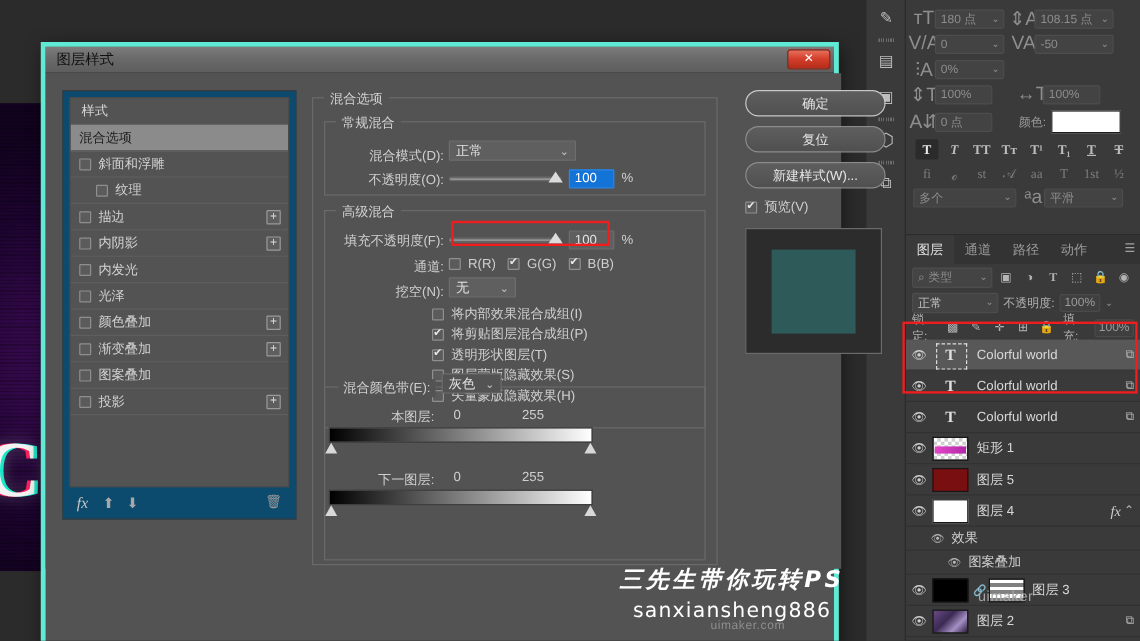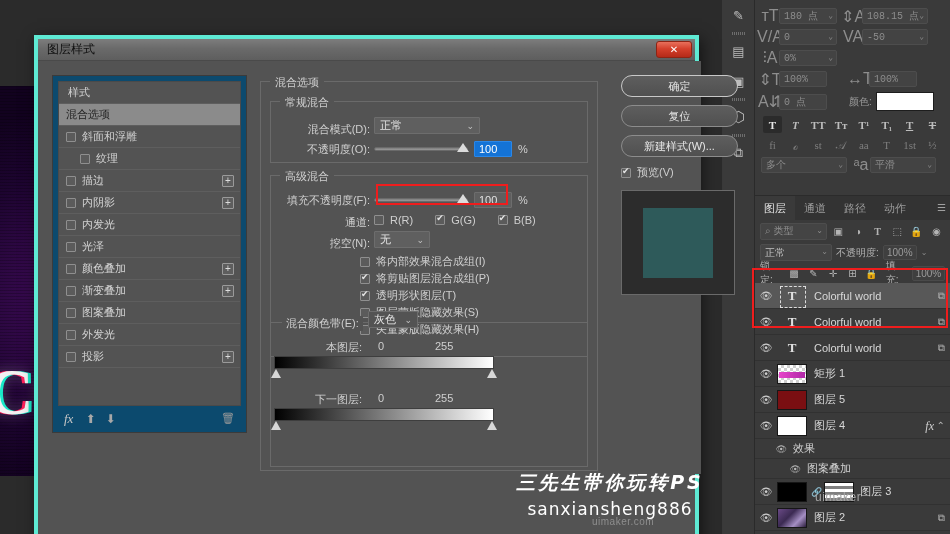--- a/index.html
+++ b/index.html
@@ -161,21 +161,21 @@
     background:repeating-linear-gradient(90deg,#6d6d6d 0 1px,transparent 1px 2px); }
 
   .rpanel { position:absolute; left:755px; top:0; width:195px; height:534px; background:#3a3a3a; z-index:4; }
 
   
   .charp { position:absolute; left:0; top:0; width:195px; height:196px; background:#3a3a3a; border-bottom:1px solid #2b2b2b; }
   .cp-row { display:flex; align-items:center; margin:0 6px 5px 6px; }
   .cp-ico { width:18px; height:16px; font-size:16px; color:#8e8e8e; display:flex; align-items:center; justify-content:center; flex:0 0 auto; }
   .cp-fld {
     height:16px; background:#434343; border:1px solid #4d4d4d; border-radius:2px;
-    display:flex; align-items:center; padding:0 4px; font-size:10px; color:#8d8d8d; position:relative;font-family:Liberation Mono, monospace;
+    display:flex; align-items:center; padding:0 4px; font-size:10px; color:#8d8d8d; position:relative;
   }
   .cp-fld .cv { position:absolute; right:3px; top:2px; font-size:8px; color:#8a8a8a; }
   .colbox { width:58px; height:19px; background:#fff; border:1px solid #1d1d1d; }
   .tstyle-row { display:flex; align-items:center; justify-content:space-between; margin:0 8px 4px 8px; }
   .tsq { width:19px; height:17px; display:flex; align-items:center; justify-content:center;
     font-size:11px; color:#bdbdbd; font-family:"Liberation Serif",serif; font-weight:bold; border-radius:2px; cursor:pointer; }
   .tsq.act { background:#2b2b2b; color:#e8e8e8; }
   .tsq2 { width:19px; height:16px; display:flex; align-items:center; justify-content:center;
     font-size:11px; color:#7e7e7e; font-family:"Liberation Serif",serif; cursor:pointer; }
 
@@ -293,24 +293,20 @@
                 <span class="cbx"></span>
                 <span class="sl-label">渐变叠加</span>
                 <span class="plus">+</span>
               </div>
               <div class="sl-row">
                 <span class="cbx"></span>
                 <span class="sl-label">图案叠加</span>
               </div>
               <div class="sl-row">
                 <span class="cbx"></span>
-                <span class="sl-label">外发光</span>
-              </div>
-              <div class="sl-row">
-                <span class="cbx"></span>
                 <span class="sl-label">投影</span>
                 <span class="plus">+</span>
               </div>
             </div>
         </div>
         <div class="sl-foot">
           <span class="fxg">fx</span>
           <span class="arw">⬆</span>
           <span class="arw">⬇</span>
           <span class="bin">🗑</span>
@@ -341,21 +337,21 @@
           <span class="grp-lbl">高级混合</span>
         </div>
         <div class="lab" style="position:absolute;left:8px;top:118px;width:102px;">填充不透明度(F):</div>
         <div class="slider-track" style="position:absolute;left:114px;top:123px;width:94px;">
           <div class="slider-thumb" style="left:82px;"></div>
         </div>
         <div class="num-box" style="position:absolute;left:214px;top:117px;width:38px;">100</div>
         <span class="pct" style="position:absolute;left:258px;top:119px;">%</span>
 
         <div class="lab" style="position:absolute;left:60px;top:140px;width:50px;">通道:</div>
-        <div id="channel-row" style="position:absolute;left:114px;top:138px;display:flex;gap:22px;">
+        <div id="channel-row" style="position:absolute;left:114px;top:138px;display:flex;gap:10px;">
             <div class="opt-row">
               <span class="ocbx"></span>
               <span class="opt-lbl">R(R)</span>
             </div>
             <div class="opt-row">
               <span class="ocbx on"></span>
               <span class="opt-lbl">G(G)</span>
             </div>
             <div class="opt-row">
               <span class="ocbx on"></span>

